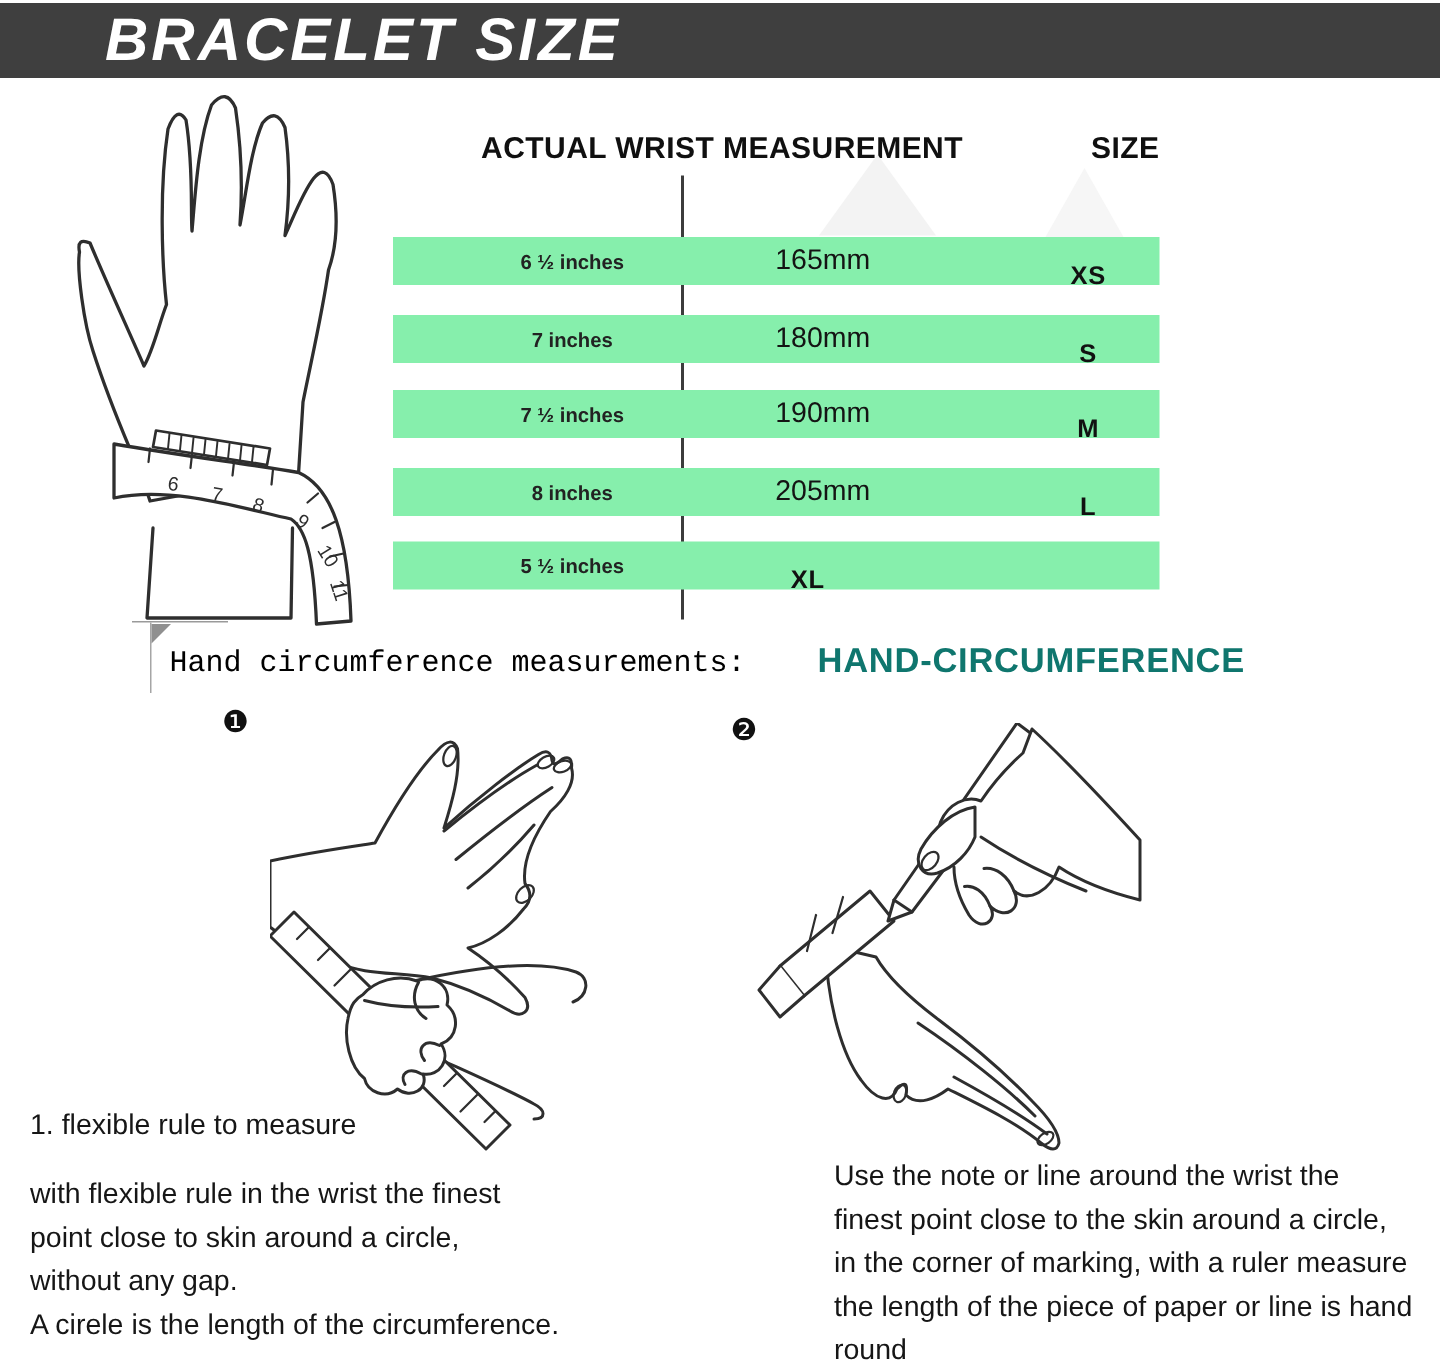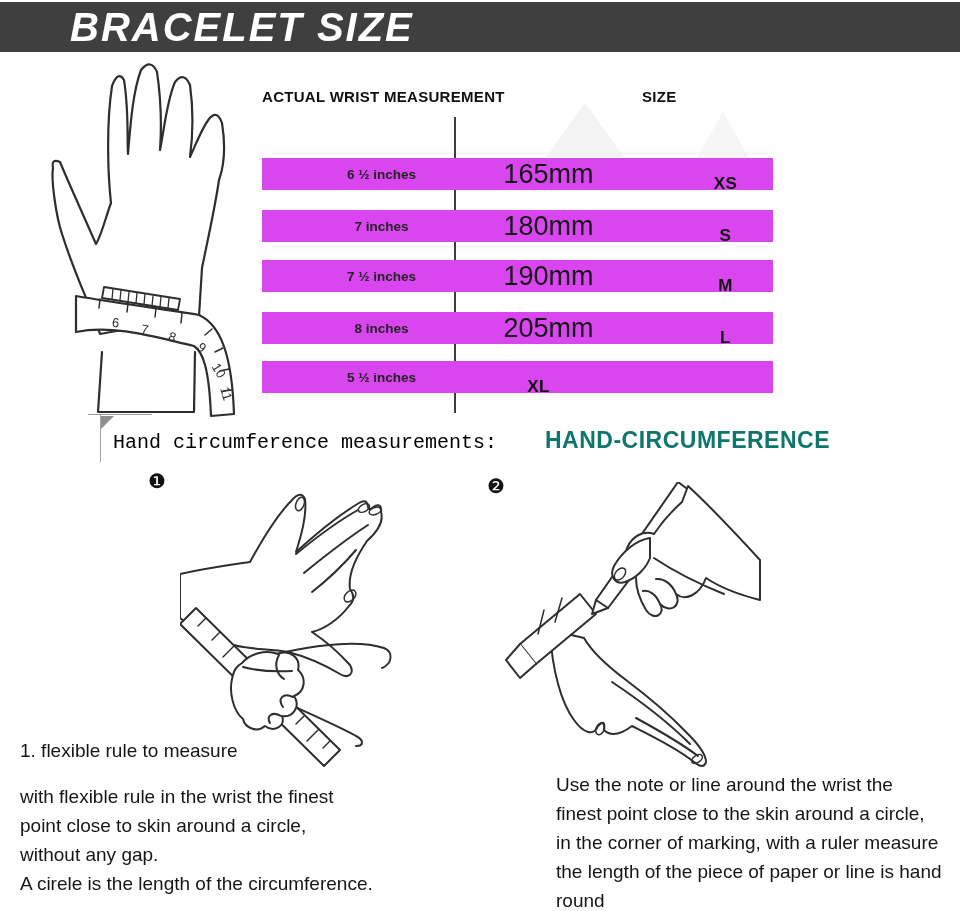--- a/index.html
+++ b/index.html
@@ -1,31 +1,31 @@
 <!DOCTYPE html>
 <html><head>
 <meta charset="utf-8">
 <style>
   html,body{margin:0;padding:0;background:#fff;}
   .page{position:relative;width:960px;height:911px;background:#fff;overflow:hidden;
         font-family:"Liberation Sans",sans-serif;color:#1c1c1c;}
   .title-bar{position:absolute;left:0;top:2px;width:960px;height:50px;background:#3f3f3f;}
   .title{position:absolute;left:70px;top:0;line-height:50px;font-size:40px;font-weight:bold;
          font-style:italic;color:#fff;letter-spacing:2px;white-space:nowrap;}
-  .hdr{position:absolute;font-weight:bold;font-size:15px;letter-spacing:.3px;color:#101010;text-align:left;}
+  .hdr{position:absolute;font-weight:bold;font-size:20px;letter-spacing:.3px;color:#101010;text-align:right;}
   .hdr1{left:262px;top:88px;width:380px;}
   .hdr2{left:642px;top:88px;width:131px;}
   .tri{position:absolute;width:0;height:0;}
   .tri1{left:546px;top:103px;border-left:39px solid transparent;border-right:39px solid transparent;border-bottom:54px solid #f3f3f3;}
   .tri2{left:697px;top:112px;border-left:26px solid transparent;border-right:26px solid transparent;border-bottom:46px solid #f6f6f6;}
   .vline{position:absolute;left:454px;top:117px;width:2px;height:296px;background:#3c3c3c;}
-  .trow{position:absolute;left:262px;width:511px;height:32px;background:#d946ef;display:flex;align-items:center;}
+  .trow{position:absolute;left:262px;width:511px;height:32px;background:#86efac;display:flex;align-items:center;}
   .r1{top:158px}.r2{top:210px}.r3{top:260px}.r4{top:312px}.r5{top:361px}
   .c1{width:147px;padding-left:46px;font-size:13.5px;font-weight:bold;text-align:center;color:#222;}
-  .c2{width:187px;font-size:27px;text-align:center;color:#141414;}
+  .c2{width:187px;font-size:19px;text-align:center;color:#141414;}
   .c3{width:95px;padding-left:36px;font-size:17px;font-weight:bold;text-align:center;letter-spacing:.5px;color:#111;margin-top:20px;}
   .art{position:absolute;}
   .art0{left:18px;top:56px;width:245px;height:372px;}
   .art1{left:180px;top:478px;width:285px;height:292px;}
   .art2{left:492px;top:482px;width:272px;height:288px;}
   .afh{position:absolute;left:88px;top:414px;width:64px;height:1px;background:#9a9a9a;}
   .afv{position:absolute;left:100px;top:415px;width:1px;height:47px;background:#a5a5a5;}
   .aft{position:absolute;left:101px;top:416px;width:0;height:0;border-top:13px solid #8f8f8f;border-right:13px solid transparent;}
   .circ-label{position:absolute;left:113px;top:431px;font-family:"Liberation Mono",monospace;font-size:20px;color:#000;white-space:nowrap;}
   .circ-red{position:absolute;left:545px;top:427px;font-size:23px;font-weight:bold;color:#0f766e;letter-spacing:.5px;white-space:nowrap;}

